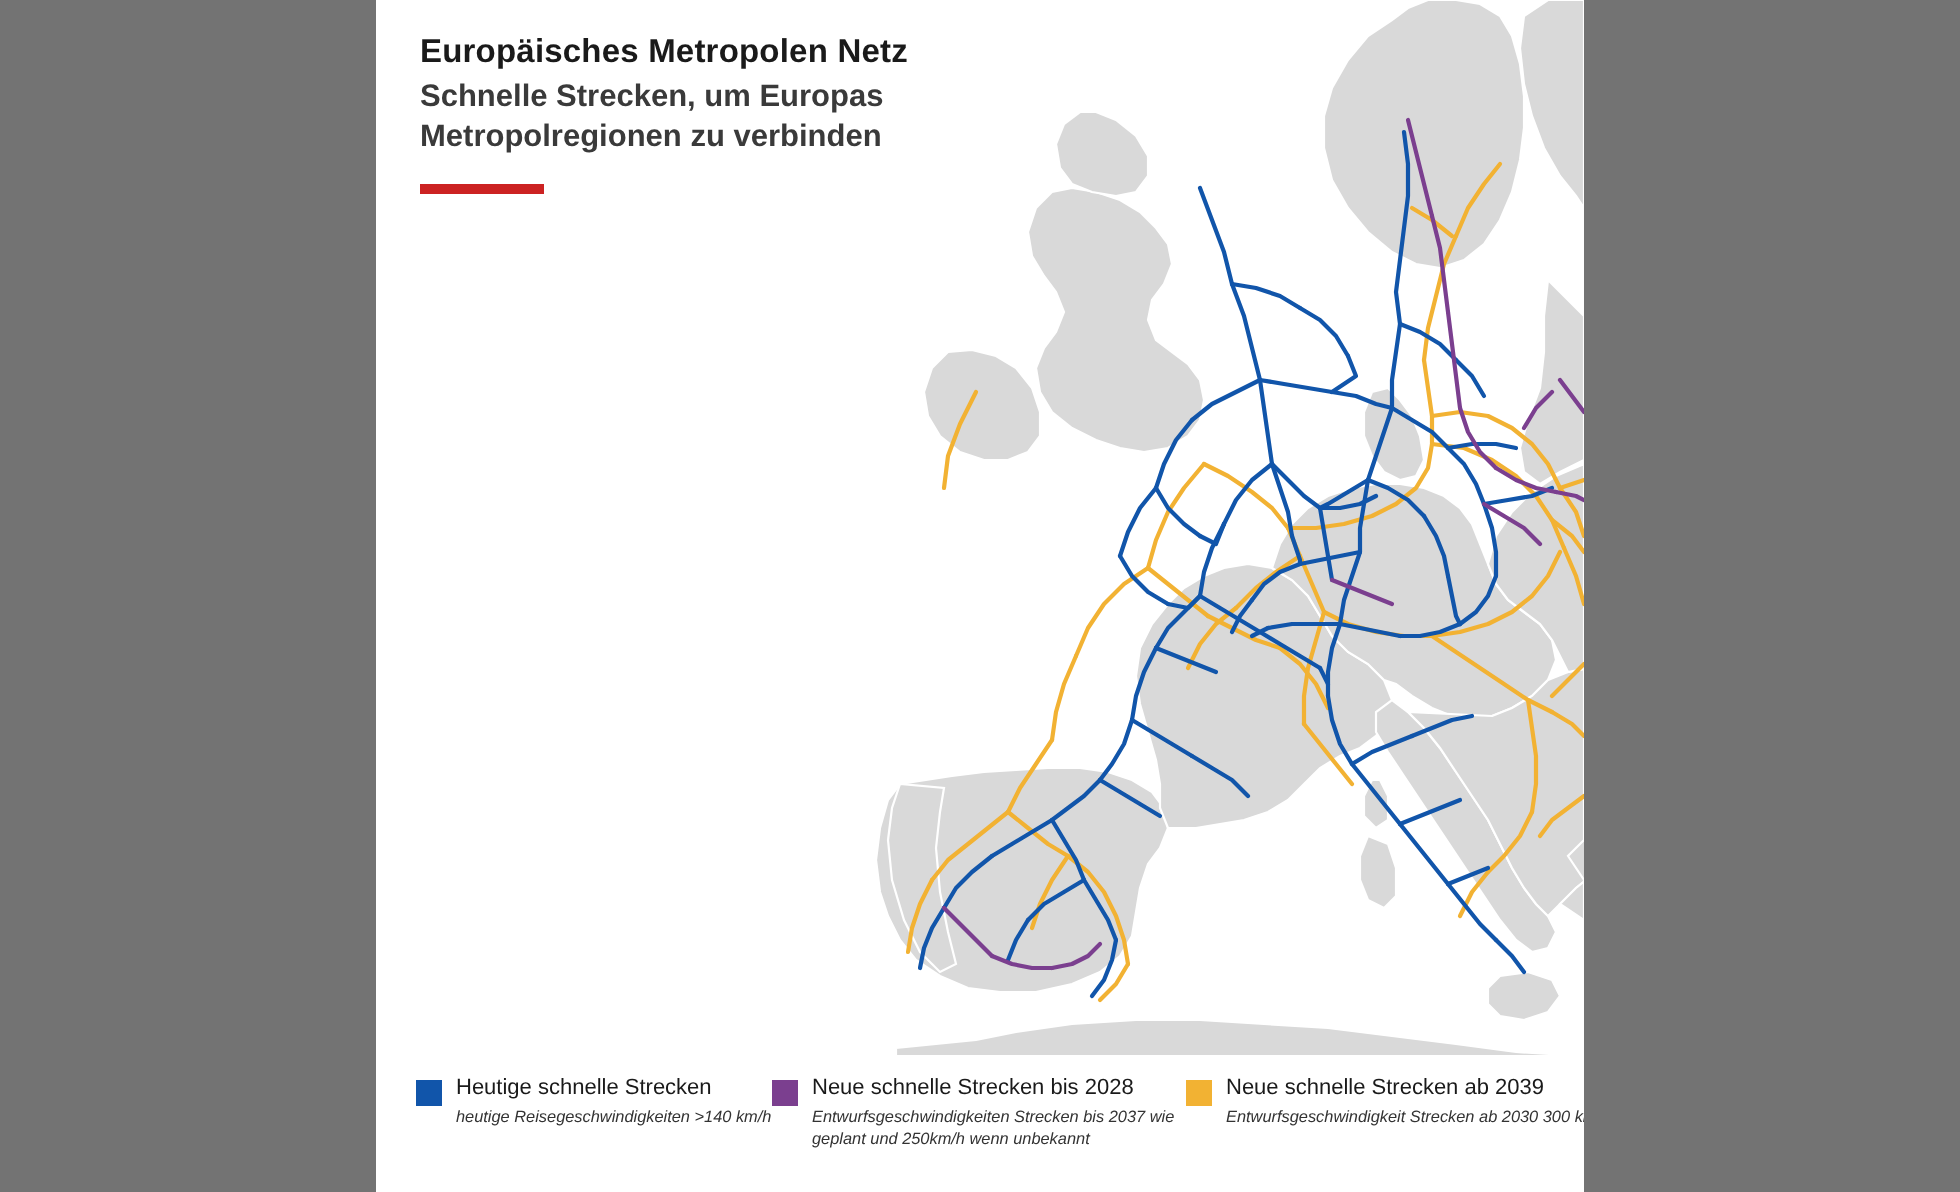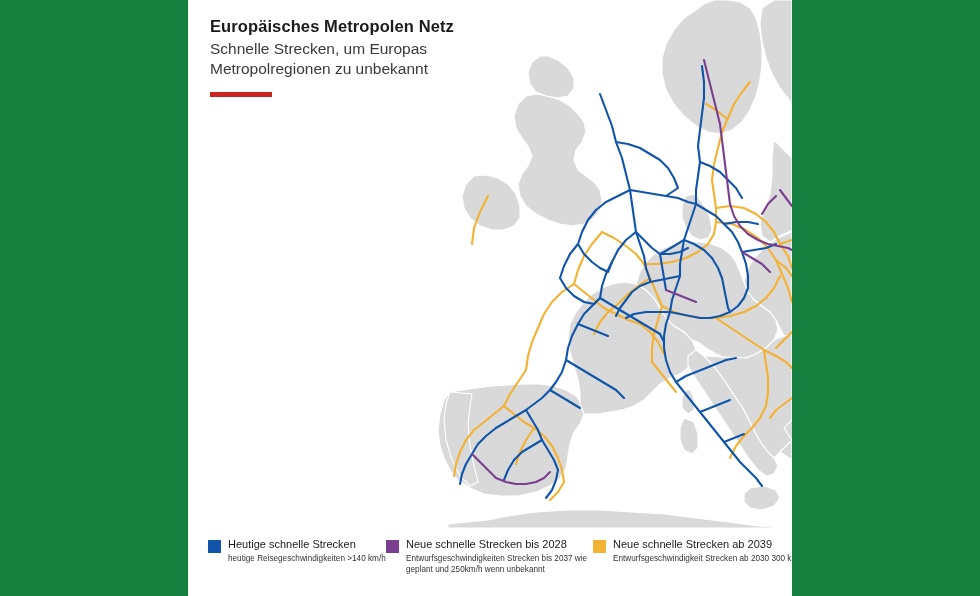--- a/index.html
+++ b/index.html
@@ -10,21 +10,21 @@
   body {
     width: 980px;
     height: 596px;
     font-family: "Liberation Sans", sans-serif;
     overflow: hidden;
   }
   #page {
     position: relative;
     width: 980px;
     height: 596px;
-    background: #15803d;
+    background: #737373;
   }
   
   #figure {
     position: absolute;
     left: 188px;
     top: 0px;
     width: 604px;
     height: 596px;
     background: #ffffff;
     overflow: hidden;
@@ -53,21 +53,21 @@
   }
   #title-main {
     font-size: 16.5px;
     font-weight: bold;
     color: #1a1a1a;
     line-height: 1.25;
     letter-spacing: 0.1px;
   }
   #title-sub {
     font-size: 15.5px;
-    font-weight: normal;
+    font-weight: bold;
     color: #3a3a3a;
     line-height: 1.3;
     margin-top: 2px;
   }
   #title-rule {
     margin-top: 13px;
     width: 62px;
     height: 5px;
     background: #cc2222;
   }
@@ -97,20 +97,21 @@
     top: 0px;
     font-size: 11px;
     color: #1a1a1a;
     white-space: nowrap;
   }
   .legend-desc {
     position: absolute;
     left: 20px;
     top: 15px;
     font-size: 8.2px;
+    font-style: italic;
     color: #333333;
     line-height: 1.35;
     width: 200px;
   }
   #legend-item-0 { left: 20px; }
   #legend-item-1 { left: 198px; }
   #legend-item-2 { left: 405px; }
 </style>
 </head>
 <body>
@@ -303,21 +304,21 @@
           <path class="rail-purple" d="M592,190 L598,198 L604,206"></path>
           <path class="rail-purple" d="M588,196 L580,204 L574,214"></path>
         </g>
       </svg>
     </div>
 
     <div id="title-block">
       <div id="title-main">Europäisches Metropolen Netz</div>
       <div id="title-sub">
         <div>Schnelle Strecken, um Europas</div>
-        <div>Metropolregionen zu unbekannt</div>
+        <div>Metropolregionen zu verbinden</div>
       </div>
       <div id="title-rule"></div>
     </div>
 
     <div id="legend">
       <div class="legend-item" id="legend-item-0">
         <span class="legend-swatch" style="background:#1155aa;"></span>
         <span class="legend-title">Heutige schnelle Strecken</span>
         <span class="legend-desc">heutige Reisegeschwindigkeiten &gt;140 km/h</span>
       </div>

